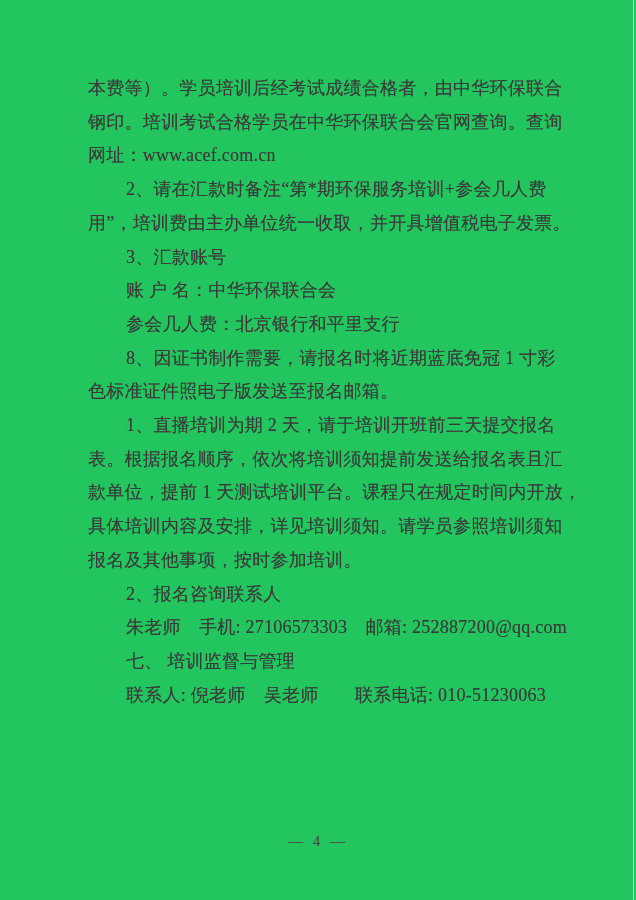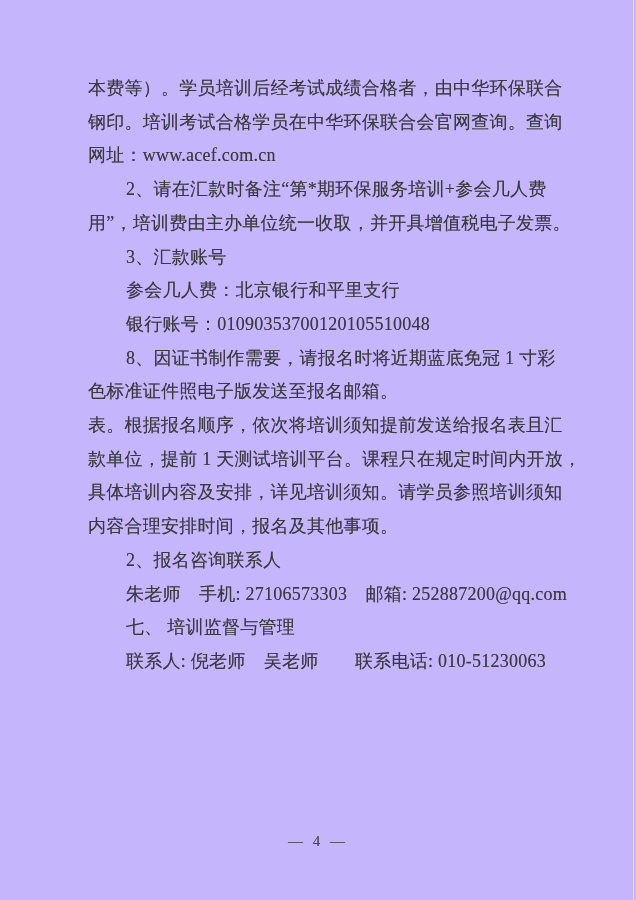--- a/index.html
+++ b/index.html
@@ -6,21 +6,21 @@
     margin: 0;
     padding: 0;
     width: 636px;
     height: 900px;
     background: #f4f4f4;
   }
   .page {
     position: relative;
     width: 636px;
     height: 900px;
-    background: #c4b5fd;
+    background: #22c55e;
     overflow: hidden;
     font-family: "Liberation Serif", "DejaVu Serif", serif;
   }
   .scan-edge-right {
     position: absolute;
     top: 0;
     right: 2px;
     width: 1px;
     height: 100%;
     background: #e6e6e6;
@@ -60,28 +60,29 @@
 <body>
 
 <div class="page">
   <div class="content">
     <div class="ln">本费等）。学员培训后经考试成绩合格者，由中华环保联合</div>
     <div class="ln">钢印。培训考试合格学员在中华环保联合会官网查询。查询</div>
     <div class="ln">网址：www.acef.com.cn</div>
     <div class="ln ind">2、请在汇款时备注“第*期环保服务培训+参会几人费</div>
     <div class="ln">用”，培训费由主办单位统一收取，并开具增值税电子发票。</div>
     <div class="ln ind">3、汇款账号</div>
+    <div class="ln ind">账 户 名：中华环保联合会</div>
     <div class="ln ind">参会几人费：北京银行和平里支行</div>
-    <div class="ln ind">银行账号：01090353700120105510048</div>
     <div class="ln ind">8、因证书制作需要，请报名时将近期蓝底免冠 1 寸彩</div>
     <div class="ln">色标准证件照电子版发送至报名邮箱。</div>
+    <div class="ln ind">1、直播培训为期 2 天，请于培训开班前三天提交报名</div>
     <div class="ln">表。根据报名顺序，依次将培训须知提前发送给报名表且汇</div>
     <div class="ln">款单位，提前 1 天测试培训平台。课程只在规定时间内开放，</div>
     <div class="ln">具体培训内容及安排，详见培训须知。请学员参照培训须知</div>
-    <div class="ln">内容合理安排时间，报名及其他事项。</div>
+    <div class="ln">报名及其他事项，按时参加培训。</div>
     <div class="ln ind">2、报名咨询联系人</div>
     <div class="ln ind">朱老师　手机: 27106573303　邮箱: 252887200@qq.com</div>
     <div class="ln ind">七、 培训监督与管理</div>
     <div class="ln ind">联系人: 倪老师　吴老师　　联系电话: 010-51230063</div>
   </div>
 
   <div class="footer">
     <span>— 4 —</span>
   </div>
 

